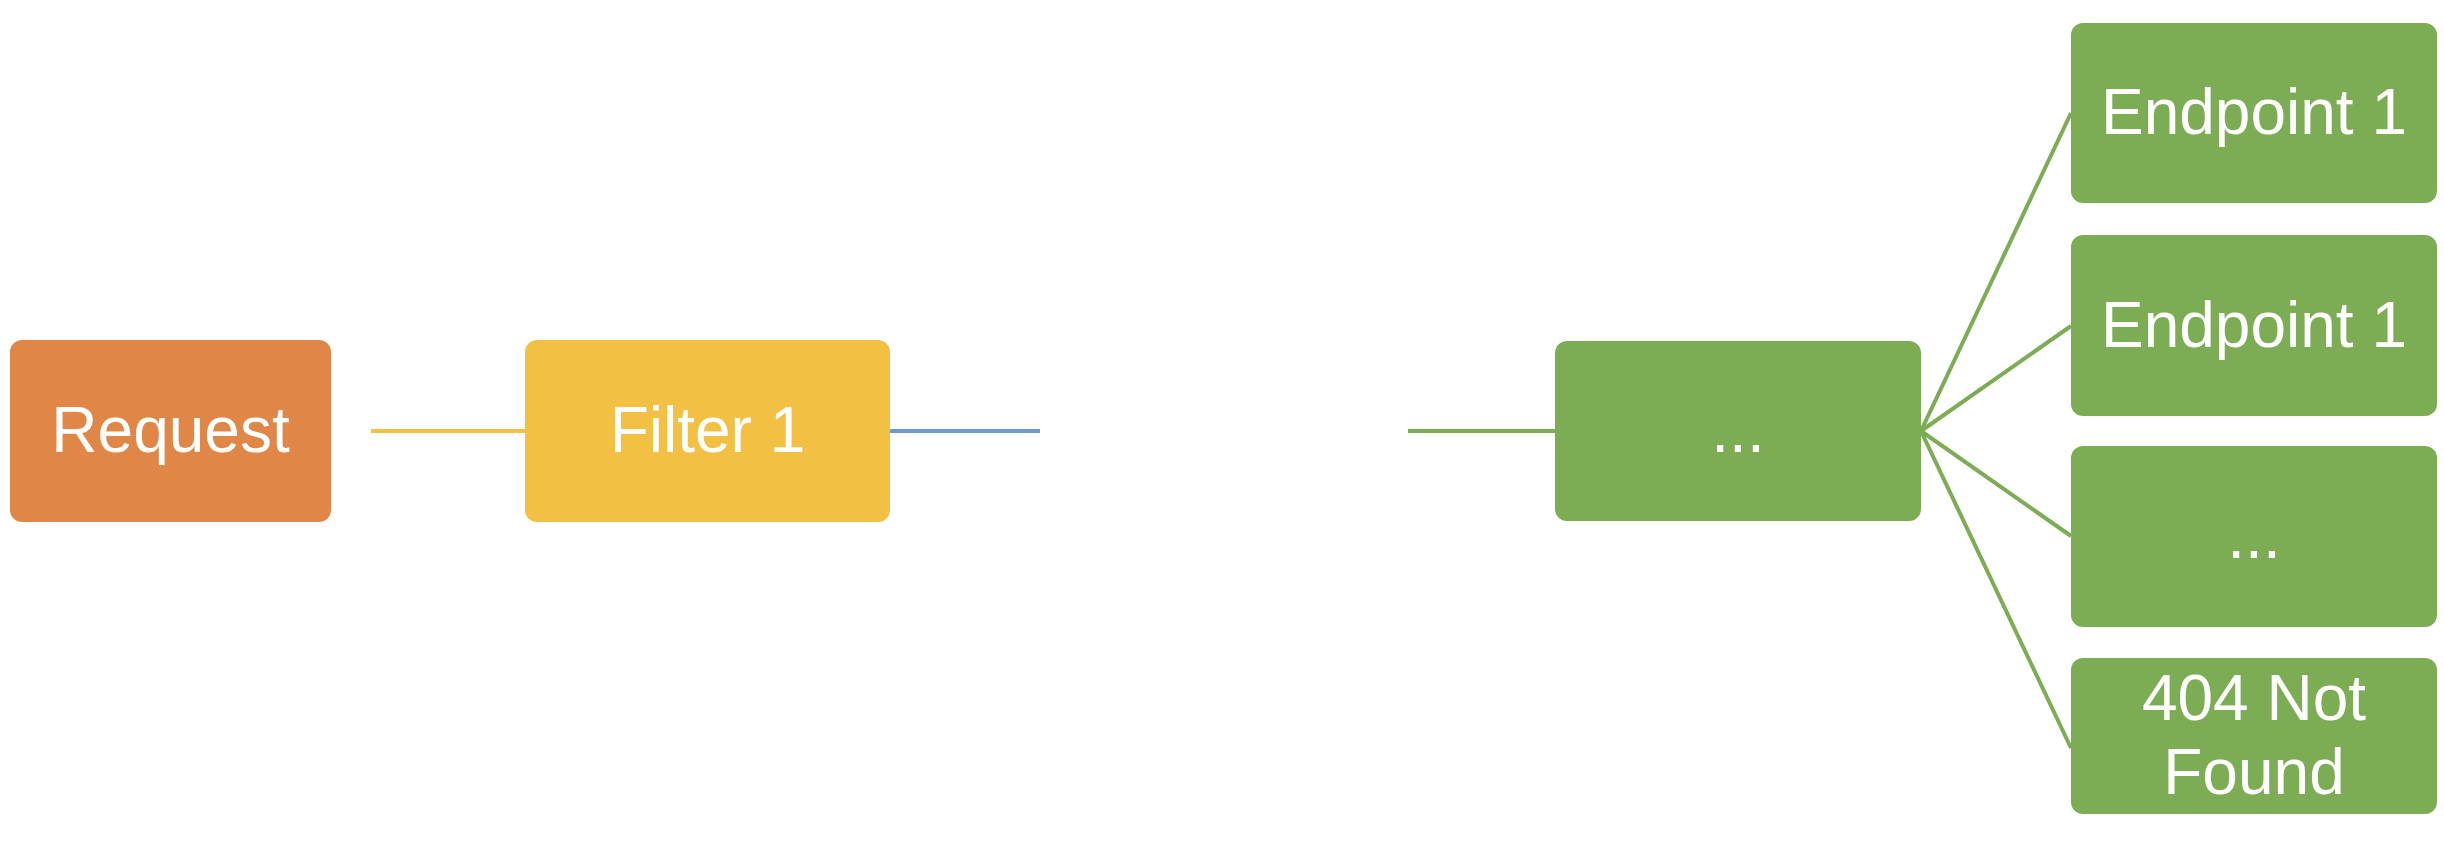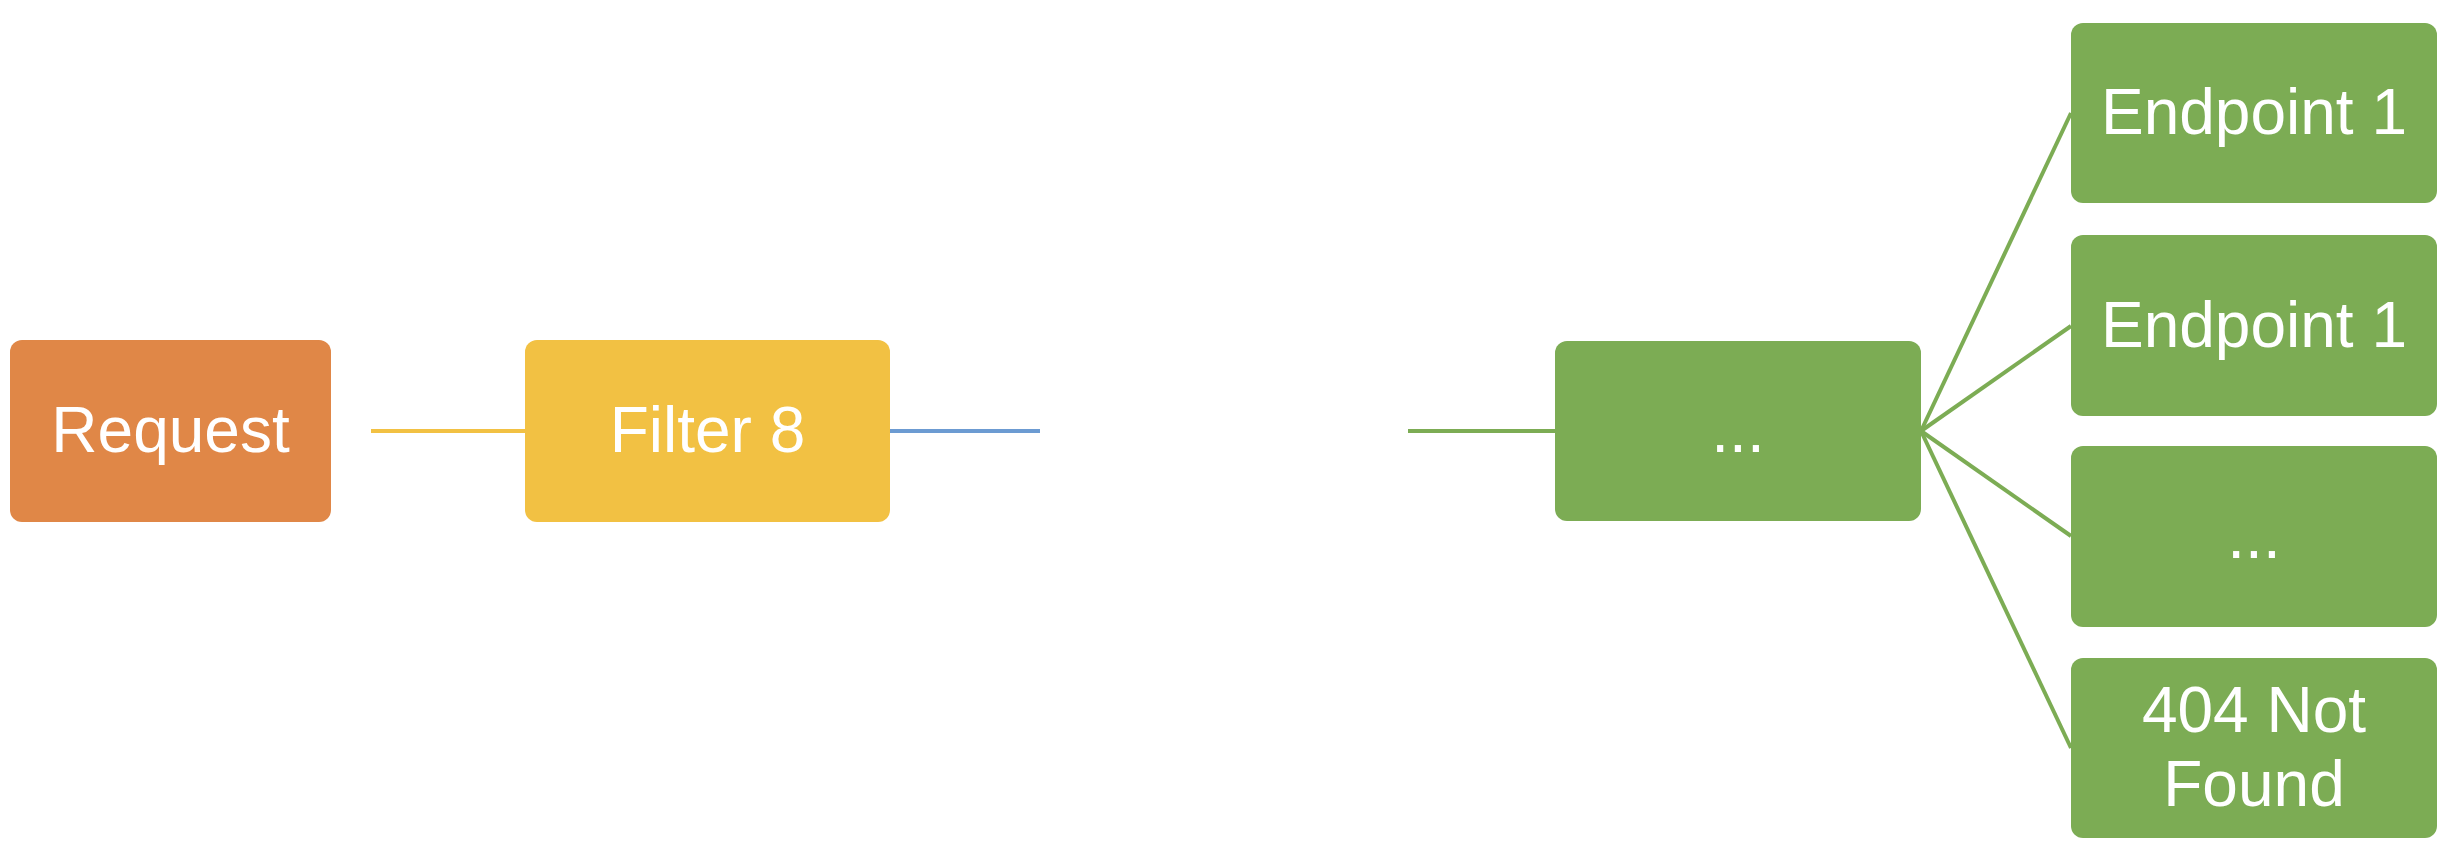--- a/index.html
+++ b/index.html
@@ -40,21 +40,21 @@
   }
   
   .node-request        { left: 10px;   top: 340px; width: 321px; height: 182px; }
   .node-filter1        { left: 525px;  top: 340px; width: 365px; height: 182px; }
   .node-filter2        { left: 1040px; top: 340px; width: 368px; height: 181px; }
   .node-more           { left: 1555px; top: 341px; width: 366px; height: 180px; }
   
   .node-endpoint1      { left: 2071px; top: 23px;  width: 366px; height: 180px; }
   .node-endpoint2      { left: 2071px; top: 235px; width: 366px; height: 181px; }
   .node-endpoints-more { left: 2071px; top: 446px; width: 366px; height: 181px; }
-  .node-not-found      { left: 2071px; top: 658px; width: 366px; height: 180px; }
+  .node-not-found      { left: 2071px; top: 658px; width: 366px; height: 156px; }
 </style>
 </head>
 <body>
 
 <div class="canvas">
 
   <svg class="connectors" viewBox="0 0 2444 854" xmlns="http://www.w3.org/2000/svg">
 
     <line x1="371" y1="431" x2="525" y2="431" stroke-width="4" stroke="#F2C143"></line>
     <line x1="890" y1="431" x2="1040" y2="431" stroke-width="4" stroke="#6C9BD2"></line>
@@ -64,21 +64,21 @@
     <line x1="1921" y1="431" x2="2071" y2="326" stroke-width="4" stroke="#7CAC54"></line>
     <line x1="1921" y1="431" x2="2071" y2="536" stroke-width="4" stroke="#7CAC54"></line>
     <line x1="1921" y1="431" x2="2071" y2="748" stroke-width="4" stroke="#7CAC54"></line>
   </svg>
 
   <div class="node node-request" style="background-color: rgb(224, 135, 71);">
     <span>Request</span>
   </div>
 
   <div class="node node-filter1" style="background-color: rgb(242, 193, 67);">
-    <span>Filter 8</span>
+    <span>Filter 1</span>
   </div>
 
 
   <div class="node node-more" style="background-color: rgb(124, 172, 84);">
     <span>...</span>
   </div>
 
   <div class="node node-endpoint1" style="background-color: rgb(124, 172, 84);">
     <span>Endpoint 1</span>
   </div>

